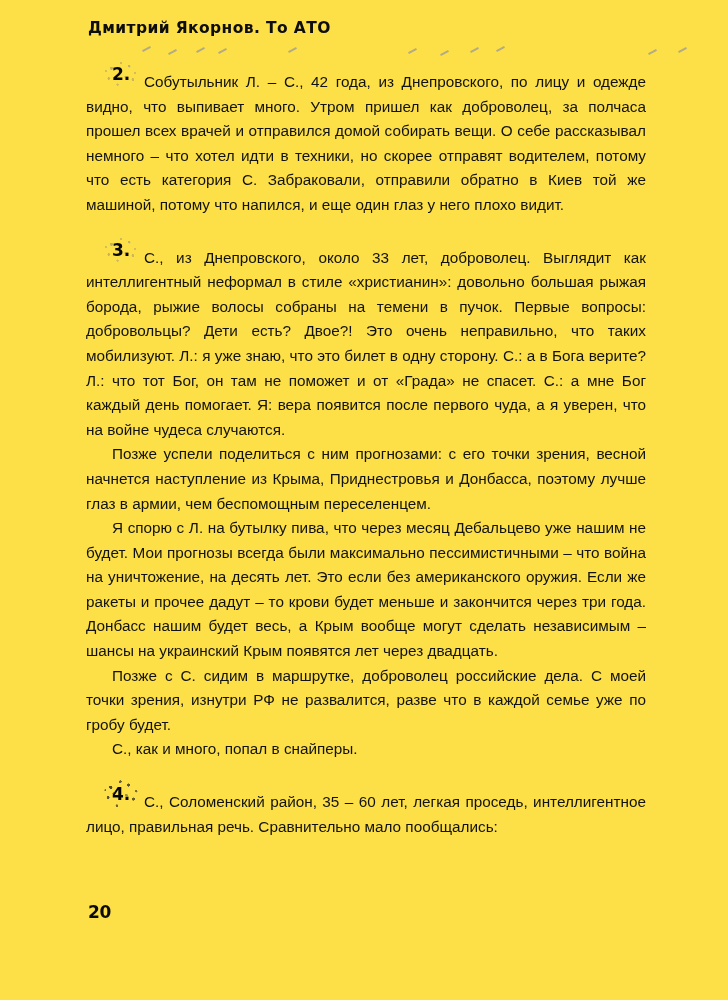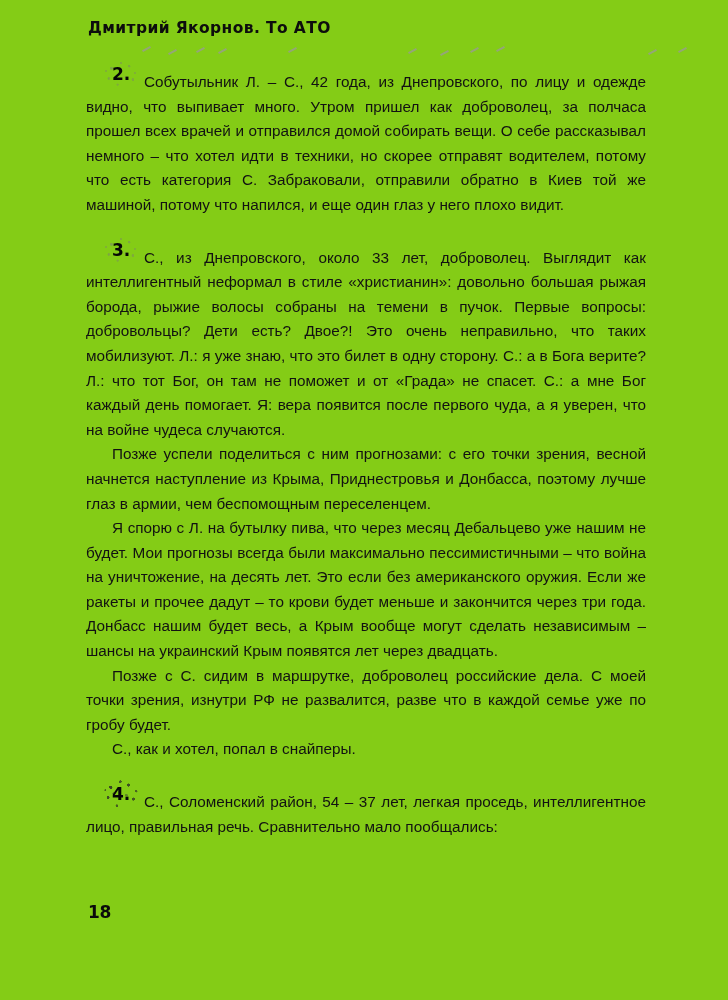--- a/index.html
+++ b/index.html
@@ -12,21 +12,21 @@
     height: 1000px;
     overflow: hidden;
     font-family: "Liberation Sans", sans-serif;
     color: #111111;
     position: relative;
   }
 
   .page {
     position: absolute;
     inset: 0;
-    background: #84cc16;
+    background: #fde047;
   }
 
   
   .running-head {
     position: absolute;
     left: 88px;
     top: 18px;
     font-family: "DejaVu Sans", sans-serif;
     font-weight: bold;
     font-size: 15.5px;
@@ -174,23 +174,23 @@
     <div class="gap-entry"></div>
 
     <p class="para entry"><span class="marker"><span class="blob"></span><span class="num">3.</span></span><span>С., из Днепровского, около 33 лет, доброволец. Выглядит как интеллигентный неформал в стиле «христианин»: довольно большая рыжая борода, рыжие волосы собраны на темени в пучок. Первые вопросы: добровольцы? Дети есть? Двое?! Это очень неправильно, что таких мобилизуют. Л.: я уже знаю, что это билет в одну сторону. С.: а в Бога верите? Л.: что тот Бог, он там не поможет и от «Града» не спасет. С.: а мне Бог каждый день помогает. Я: вера появится после первого чуда, а я уверен, что на войне чудеса случаются.</span></p>
 
     <p class="para indent">Позже успели поделиться с ним прогнозами: с его точки зрения, весной начнется наступление из Крыма, Приднестровья и Донбасса, поэтому лучше глаз в армии, чем беспомощным переселенцем.</p>
 
     <p class="para indent">Я спорю с Л. на бутылку пива, что через месяц Дебальцево уже нашим не будет. Мои прогнозы всегда были максимально пессимистичными – что война на уничтожение, на  десять лет. Это если без американского оружия. Если же ракеты и прочее дадут – то крови будет меньше и закончится через три года. Донбасс нашим будет весь, а Крым вообще могут сделать независимым – шансы на украинский Крым появятся лет через двадцать.</p>
 
     <p class="para indent">Позже с С. сидим в маршрутке, доброволец российские дела. С моей точки зрения, изнутри РФ не развалится, разве что в каждой семье уже по гробу будет.</p>
 
-    <p class="para indent">С., как и хотел, попал в снайперы.</p>
+    <p class="para indent">С., как и много, попал в снайперы.</p>
 
     <div class="gap-entry"></div>
 
-    <p class="para entry"><span class="marker dark"><span class="blob"></span><span class="num">4.</span></span><span>С., Соломенский район, 54 – 37 лет, легкая проседь, интеллигентное лицо, правильная речь. Сравнительно мало пообщались:</span></p>
+    <p class="para entry"><span class="marker dark"><span class="blob"></span><span class="num">4.</span></span><span>С., Соломенский район, 35 – 60 лет, легкая проседь, интеллигентное лицо, правильная речь. Сравнительно мало пообщались:</span></p>
 
   </div>
 
-  <div class="folio">18</div>
+  <div class="folio">20</div>
 
 </div>
 
 </body></html>

